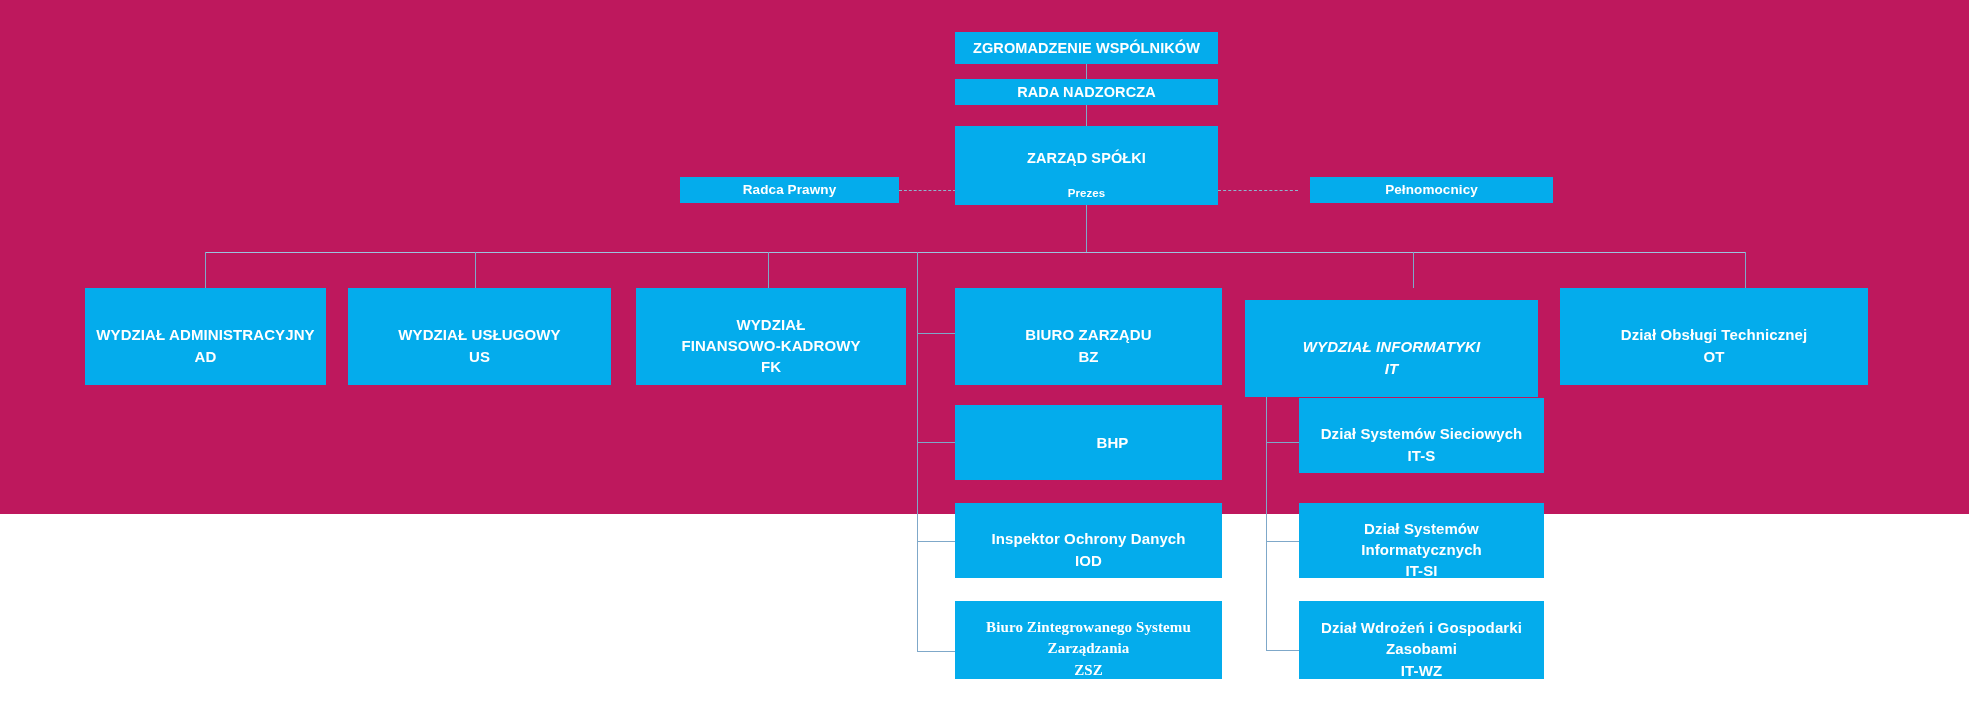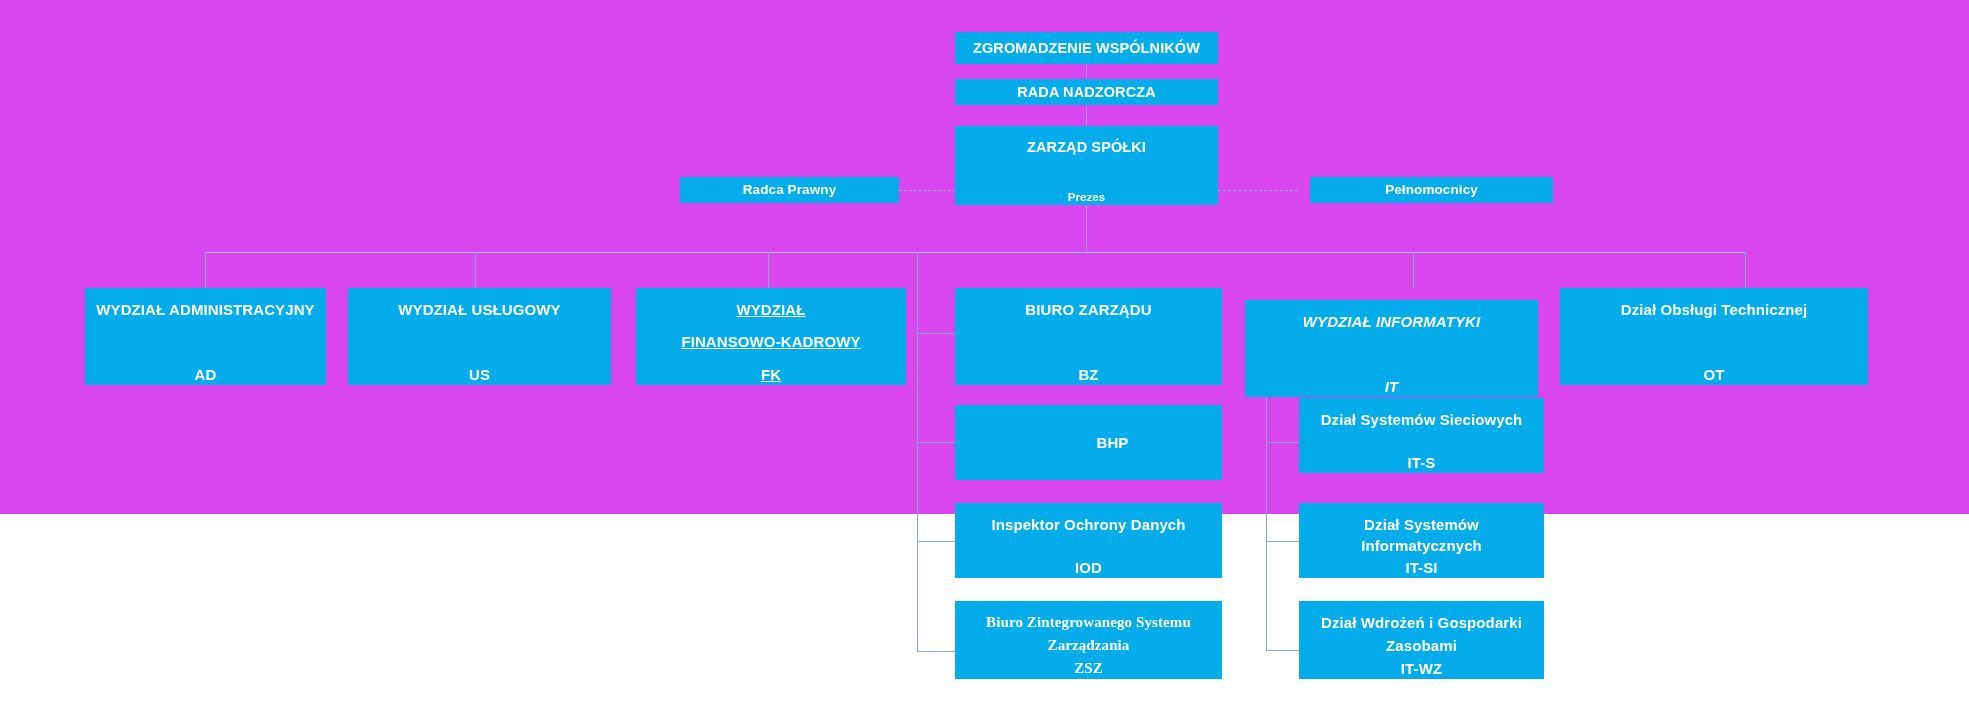--- a/index.html
+++ b/index.html
@@ -9,34 +9,34 @@
     height: 719px;
     background: #ffffff;
     font-family: "Liberation Sans", sans-serif;
     overflow: hidden;
   }
 
   #chart-canvas {
     position: relative;
     width: 1969px;
     height: 514px;
-    background: #d946ef;
+    background: #be185d;
   }
 
   
   .node {
     position: absolute;
     background: #04ACEC;
     color: #ffffff;
     display: flex;
     flex-direction: column;
     align-items: center;
-    justify-content: space-between;
+    justify-content: center;
     text-align: center;
-    padding-top: 11px;
+    padding-top: 18px;
     z-index: 5;
   }
 
   .node .line {
     display: block;
     font-weight: bold;
     line-height: 1.42;
     letter-spacing: 0.1px;
     white-space: nowrap;
   }
@@ -128,21 +128,21 @@
   <div class="node t-sm" style="left:85px; top:288px; width:241px; height:97px;">
     <span class="line">WYDZIAŁ ADMINISTRACYJNY</span>
     <span class="line">AD</span>
   </div>
 
   <div class="node t-sm" style="left:348px; top:288px; width:263px; height:97px;">
     <span class="line">WYDZIAŁ USŁUGOWY</span>
     <span class="line">US</span>
   </div>
 
-  <div class="node t-sm" style="left:636px; top:288px; width:270px; height:97px;text-decoration:underline;">
+  <div class="node t-sm" style="left:636px; top:288px; width:270px; height:97px;">
     <span class="line">WYDZIAŁ</span>
     <span class="line">FINANSOWO-KADROWY</span>
     <span class="line">FK</span>
   </div>
 
   <div class="node t-sm" style="left:955px; top:288px; width:267px; height:97px;">
     <span class="line">BIURO ZARZĄDU</span>
     <span class="line">BZ</span>
   </div>
 

